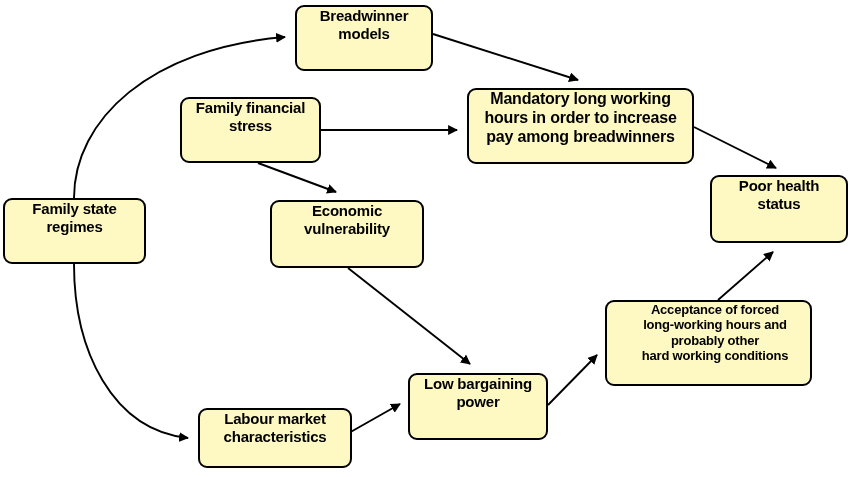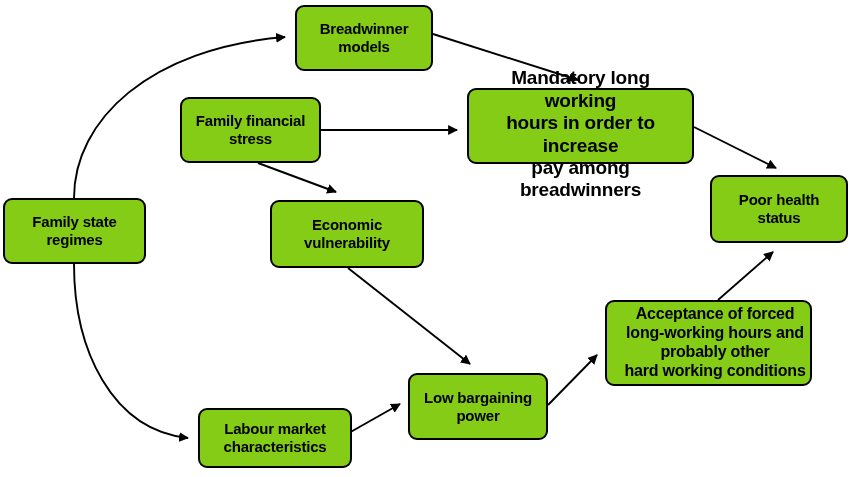--- a/index.html
+++ b/index.html
@@ -20,40 +20,40 @@
     left: 0;
     top: 0;
     width: 849px;
     height: 477px;
   }
   .node {
     position: absolute;
     box-sizing: border-box;
     border: 2.2px solid #000000;
     border-radius: 9px;
-    background: #84cc16;
+    background: #fef9c3;
     display: flex;
-    align-items: center;
+    align-items: flex-start;
     justify-content: center;
     text-align: center;
     z-index: 2;
   }
   .node-label {
     display: block;
     font-family: "Liberation Sans", sans-serif;
     font-weight: bold;
     color: #000000;
     line-height: 1.18;
     letter-spacing: -0.2px;
     white-space: pre-line;
     padding: 0 4px;
   }
   .fs-15 { font-size: 15px; }
-  .fs-14 { font-size: 19px; margin-top: 17px; }
-  .fs-13 { font-size: 16px; margin-left: 13px; }
+  .fs-14 { font-size: 16px; }
+  .fs-13 { font-size: 13px; margin-left: 13px; }
 </style>
 </head>
 <body>
 
 <div id="diagram-root">
 
   <svg id="edges-layer" viewBox="0 0 849 477" xmlns="http://www.w3.org/2000/svg">
     <defs>
       <marker id="arrowhead" viewBox="0 0 10 10" refX="9" refY="5" markerWidth="5.2" markerHeight="5.2" orient="auto-start-reverse">
         <path d="M 0 0 L 10 5 L 0 10 z" fill="#000000"></path>

